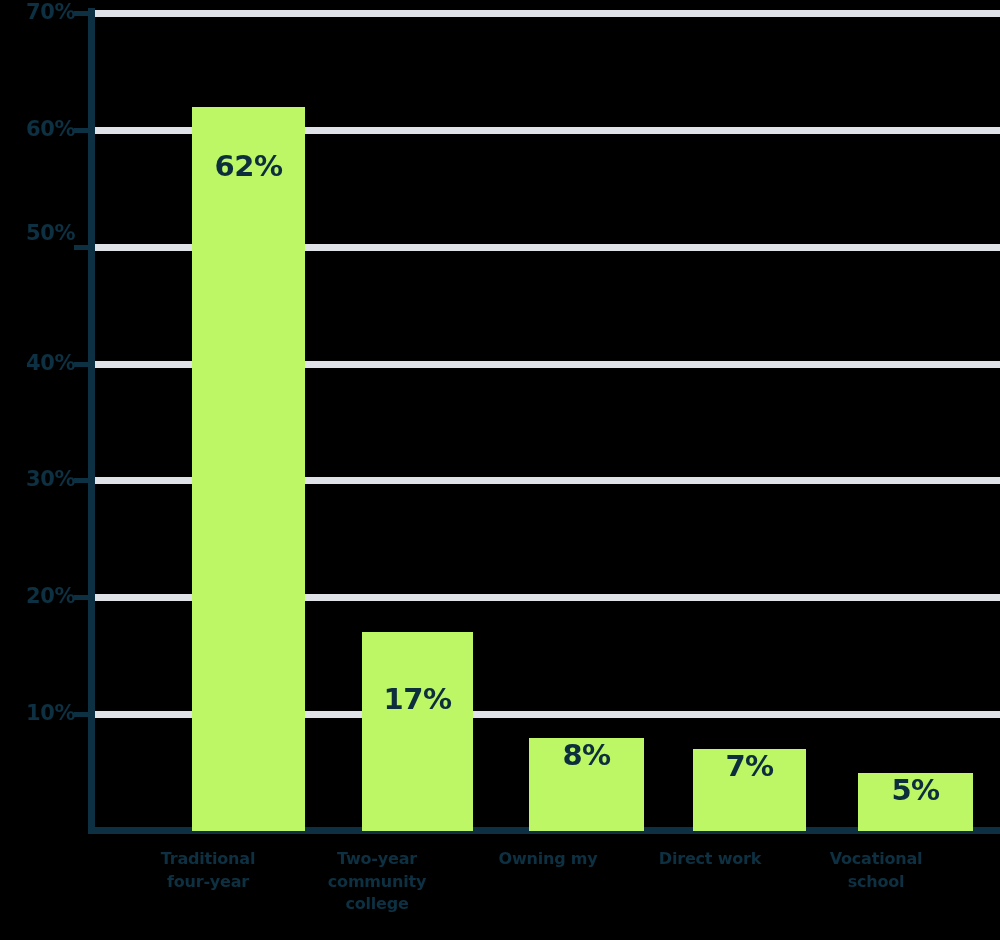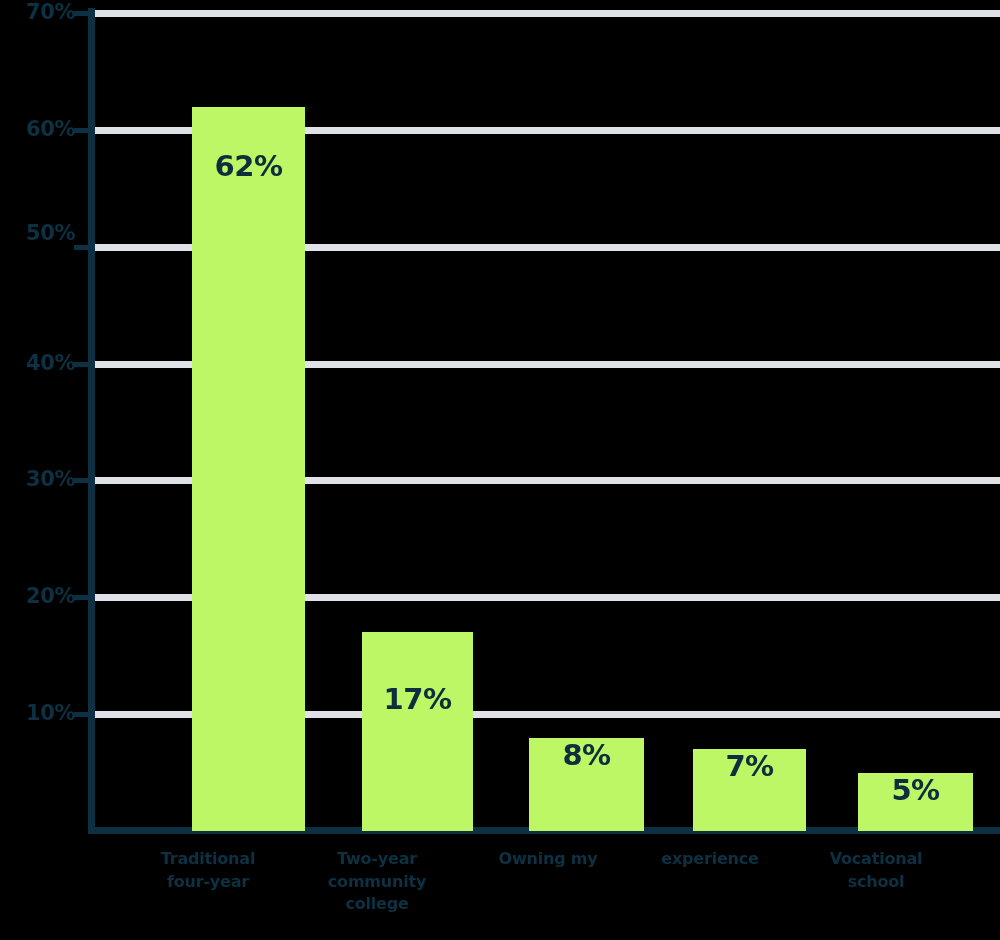--- a/index.html
+++ b/index.html
@@ -134,21 +134,21 @@
       </div>
       <div class="x-label" style="left: 297px; width: 160px;">
         <div>Two-year</div>
         <div>community</div>
         <div>college</div>
       </div>
       <div class="x-label" style="left: 462px; width: 172px;">
         <div>Owning my</div>
       </div>
       <div class="x-label" style="left: 629px; width: 162px;">
-        <div>experience</div>
+        <div>Direct work</div>
       </div>
       <div class="x-label" style="left: 790px; width: 172px;">
         <div>Vocational</div>
         <div>school</div>
       </div>
     </div>
 
 <div class="y-tick" style="top: 11px;"></div>
     <div class="y-tick-label" style="top: 0px;">70%</div>
     <div class="y-tick" style="top: 127.857px;"></div>

